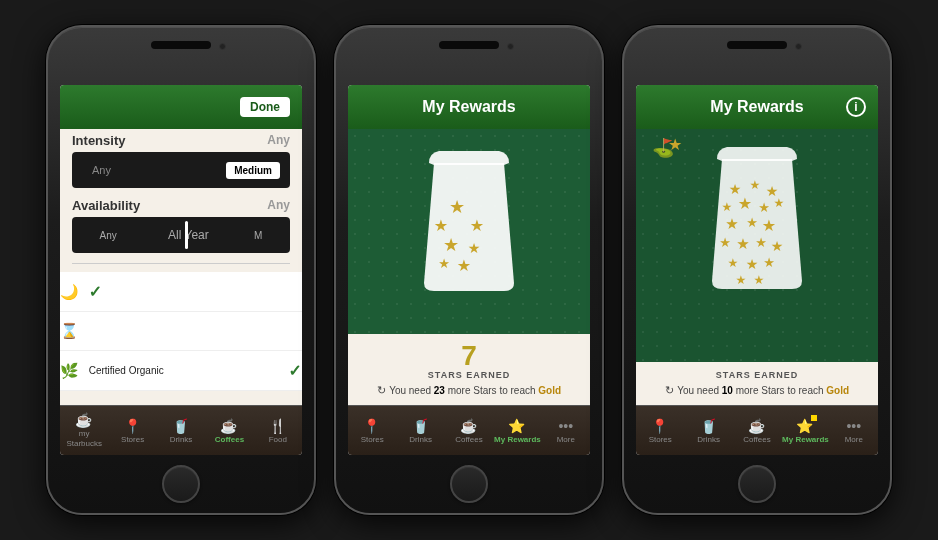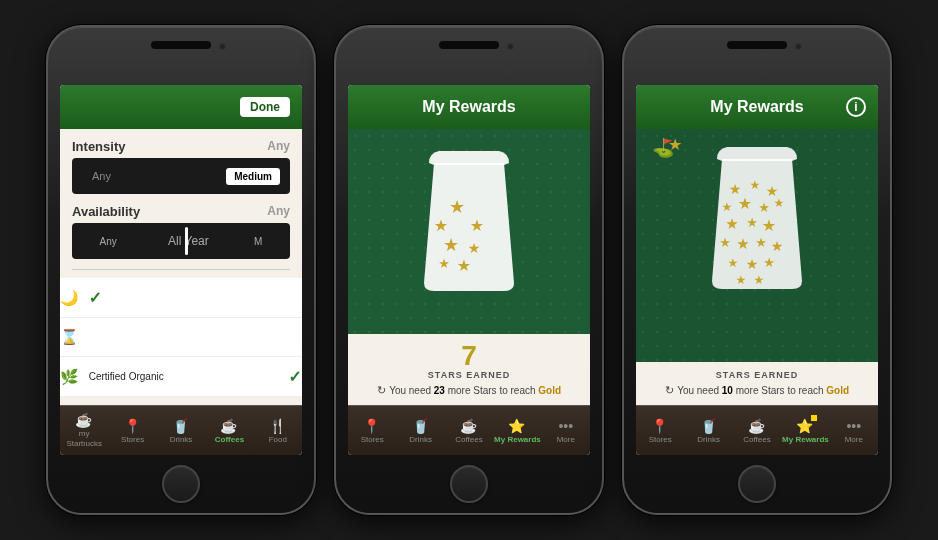--- a/index.html
+++ b/index.html
@@ -233,21 +233,21 @@
 
   <div class="phone phone1">
     <div class="phone-camera"></div>
     <div class="phone-screen">
 
       <div class="phone1 header" style="background: linear-gradient(180deg, #2d7a2d 0%, #1a5c1a 100%); height:44px; display:flex; align-items:center; justify-content:space-between; padding:0 12px;">
         <div style="width:40px;"></div>
         <button class="header-done" style="background:#fff;color:#1a5c1a;border:none;border-radius:4px;padding:3px 10px;font-size:12px;font-weight:700;cursor:pointer;">Done</button>
       </div>
 
-      <div style="flex:1;background:#f5f0e8;padding:10px 12px;overflow:hidden;">
+      <div style="flex:1;background:#f5f0e8;padding:4px 12px;overflow:hidden;">
 
         <div class="filter-section">
           <div class="filter-label">
             <span style="font-size:13px;font-weight:600;color:#333;">Intensity</span>
             <span style="font-size:12px;color:#999;">Any</span>
           </div>
           <div class="slider-track" style="background:#1a1a1a;border-radius:4px;height:36px;display:flex;align-items:center;justify-content:flex-end;padding:0 10px;gap:14px;">
             <span style="color:#888;font-size:11px;position:absolute;left:20px;">Any</span>
             <span class="slider-thumb" style="background:#fff;color:#000;font-size:10px;font-weight:700;padding:3px 8px;border-radius:3px;">Medium</span>
           </div>

